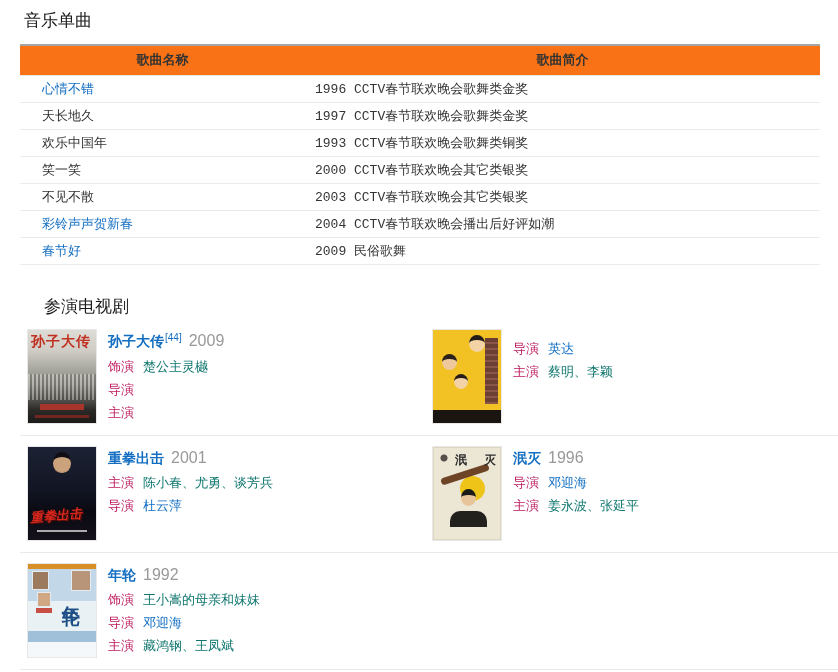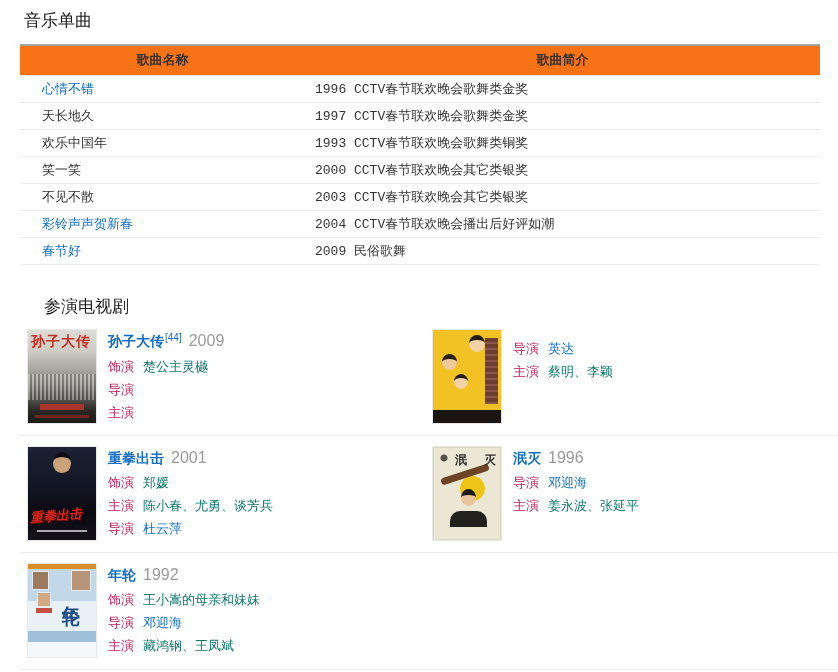--- a/index.html
+++ b/index.html
@@ -207,23 +207,20 @@
       <span class="pa pa1"></span>
       <span class="pa pa2"></span>
 
       <span class="ptxt">重拳出击</span>
     </div>
     <div class="card-info">
       <div class="card-title-line">
         <span class="tv-title">重拳出击</span><span class="tv-year">2001</span>
       </div>
 
-  <div class="fline">
-    <span class="flabel">饰演</span><span class="fvalue">郑媛</span>
-  </div>
 
   <div class="fline">
     <span class="flabel">主演</span><span class="fvalue">陈小春、尤勇、谈芳兵</span>
   </div>
 
   <div class="fline">
     <span class="flabel">导演</span><span class="fvalue link">杜云萍</span>
   </div>
 </div>
   </div>

